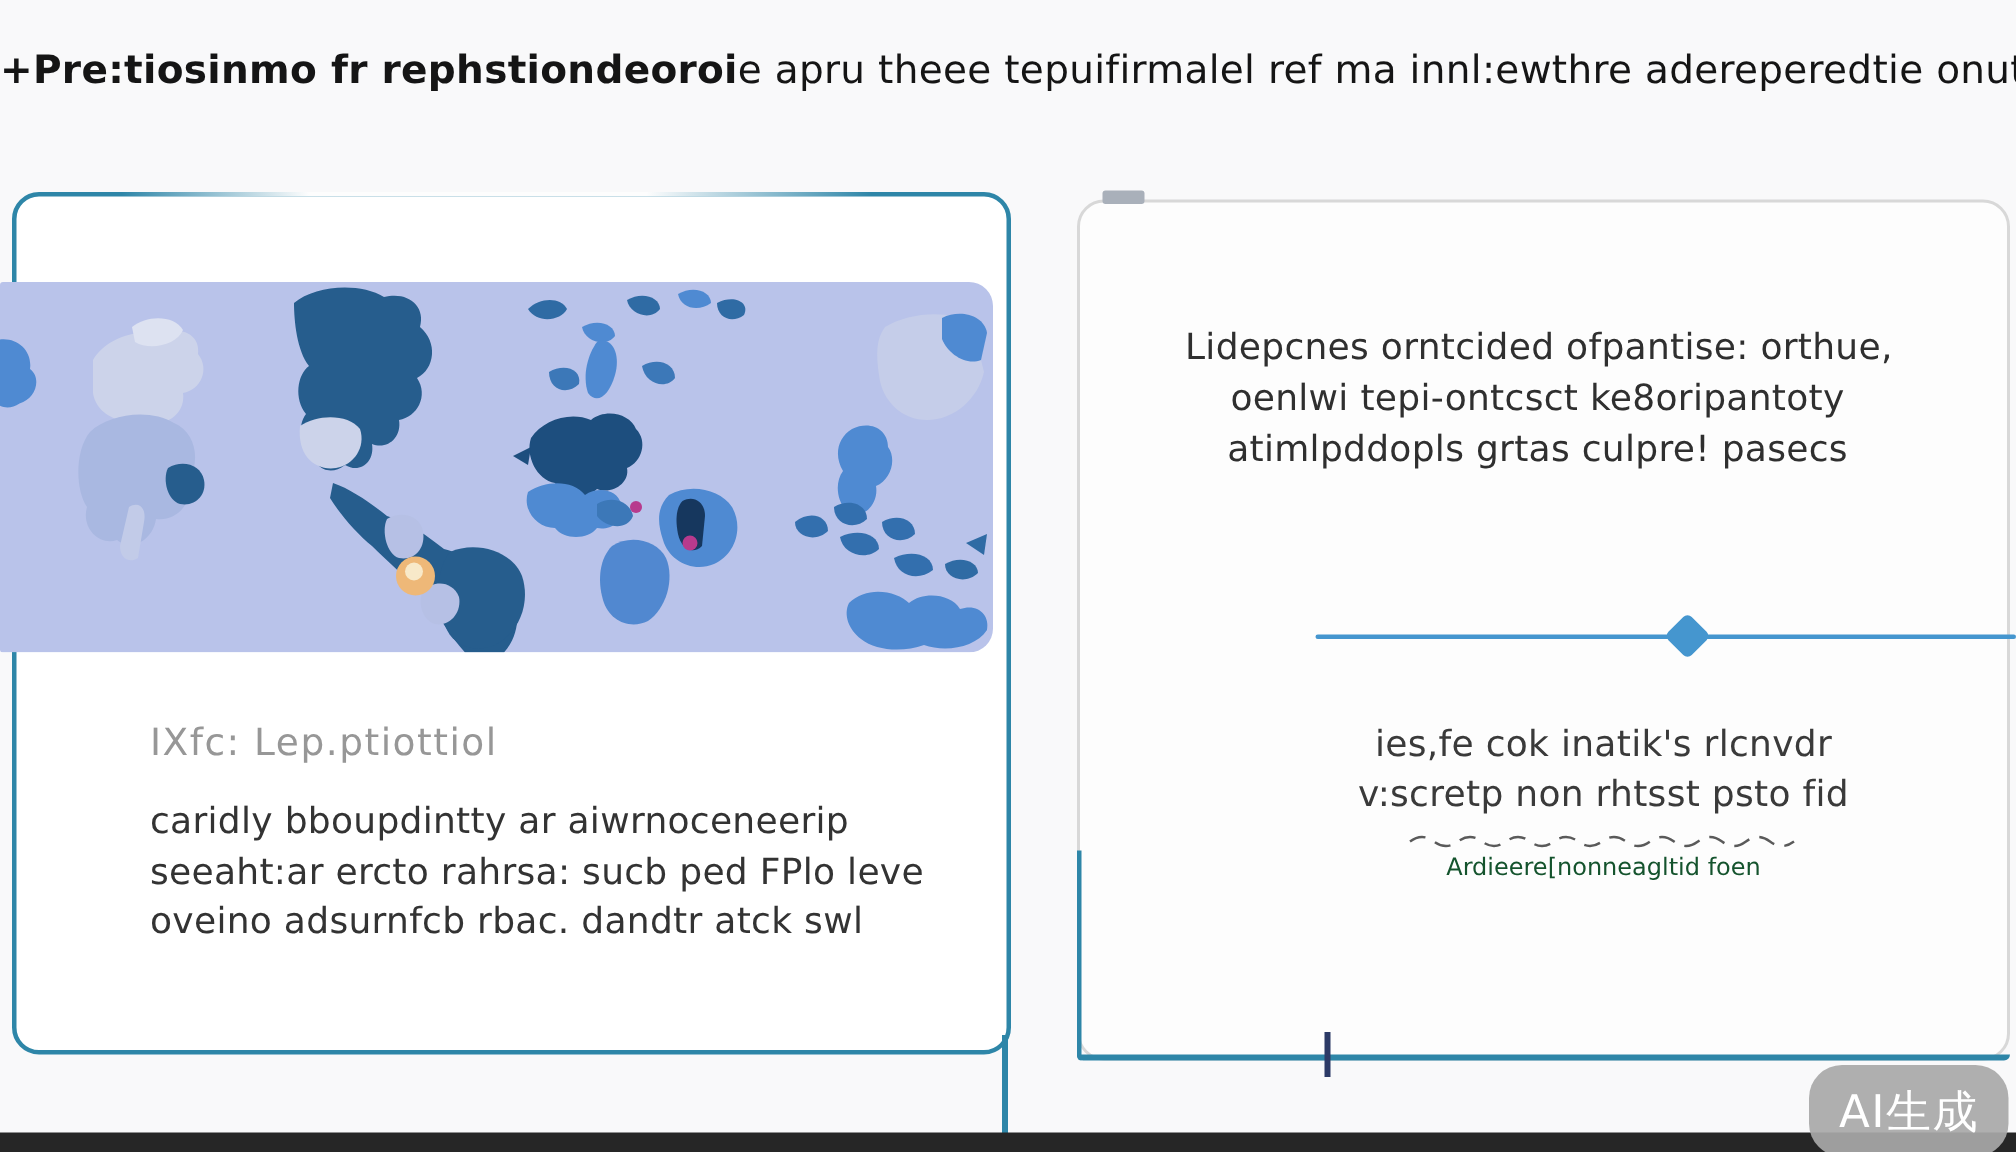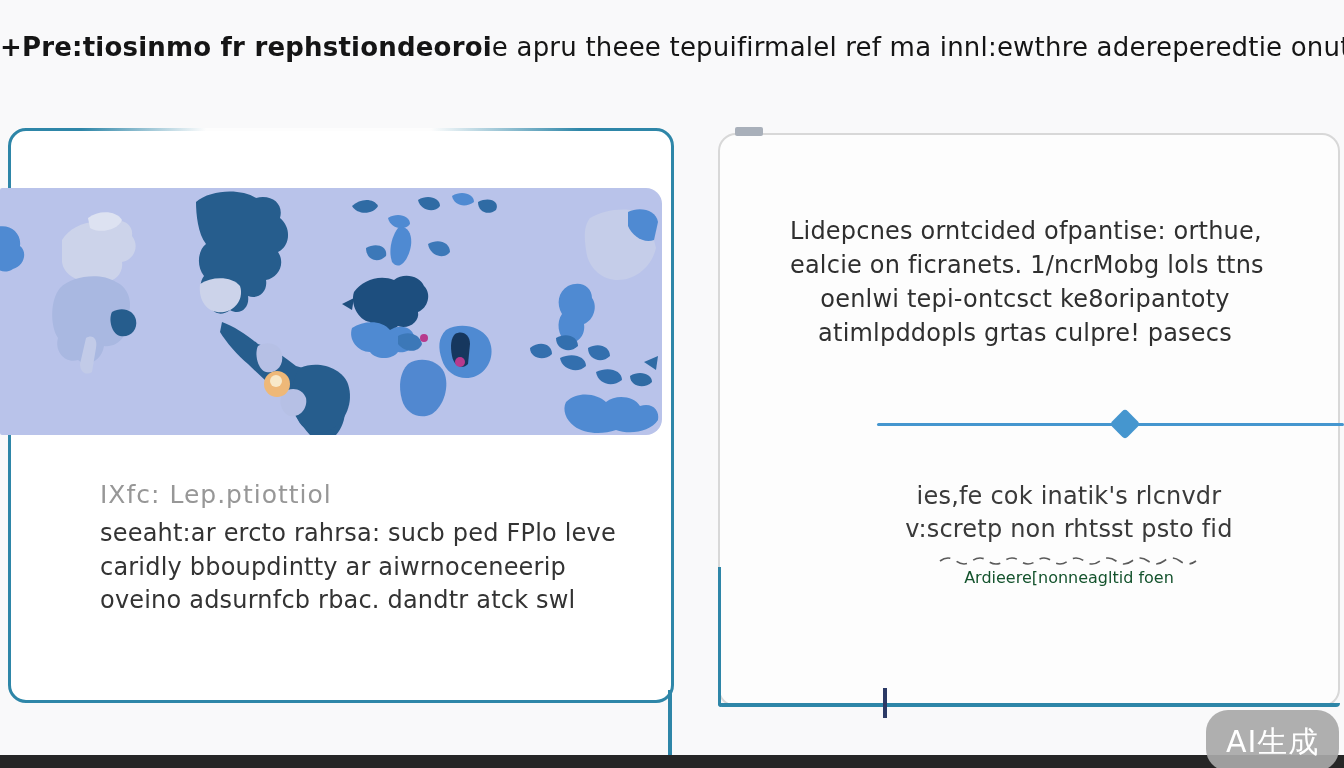--- a/index.html
+++ b/index.html
@@ -30,21 +30,21 @@
   }
   .vline-ext{position:absolute;left:668px;top:690px;width:4px;height:78px;background:#2e86a8;}
 
   .map-wrap{
     position:absolute;left:0px;top:188px;width:662px;height:247px;
     border-radius:2px 16px 16px 2px;overflow:hidden;
   }
   .map-wrap svg{display:block;}
 
   .lc-text{position:absolute;left:100px;top:480px;width:540px;}
-  .lc-title{font-size:25px;color:#979797;letter-spacing:1px;margin:0 0 8px 0;font-weight:400;}
+  .lc-title{font-size:25px;color:#979797;letter-spacing:1px;margin:0 0 22px 0;font-weight:400;}
   .lc-line{font-size:24px;color:#333333;line-height:33.5px;letter-spacing:.2px;white-space:nowrap;}
 
   
   .card-right{
     position:absolute;left:718px;top:133px;width:618px;height:570px;
     background:#fdfdfd;border:2px solid #d8d8d8;border-radius:18px;
   }
   .card-right .teal-bottom{
     position:absolute;left:-2px;right:-2px;bottom:-2px;height:4px;
     background:#2e86a8;border-radius:0 0 18px 18px;
@@ -147,34 +147,33 @@
       <path d="M566,214 C578,202 598,206 606,214 C616,206 634,208 640,218 C652,214 660,222 658,232 C650,244 630,247 616,242 C602,247 584,246 574,238 C566,232 562,222 566,214 Z" fill="#4f8ad2"></path>
       <path d="M630,188 C640,182 652,186 652,194 C644,202 630,198 630,188 Z" fill="#2f6ba4"></path>
       <path d="M644,174 L658,168 L656,182 Z" fill="#2f6ba4"></path>
     </svg>
   </figure>
 
   <div class="vline-ext"></div>
 
   <div class="lc-text">
     <h3 class="lc-title">IXfc: Lep.ptiottiol</h3>
+    <div class="lc-line">caridly bboupdintty ar aiwrnoceneerip</div>
     <div class="lc-line">seeaht:ar ercto rahrsa: sucb ped FPlo leve</div>
-    <div class="lc-line">caridly bboupdintty ar aiwrnoceneerip</div>
     <div class="lc-line">oveino adsurnfcb rbac. dandtr atck swl</div>
   </div>
 
   <section class="card-right">
     <div class="teal-left"></div>
     <div class="teal-bottom"></div>
   </section>
   <div class="corner-artifact"></div>
 
   <div class="rc-para">
     <div class="rc-line">Lidepcnes orntcided ofpantise: orthue,</div>
-    <div class="rc-line">ealcie on ficranets. 1/ncrMobg lols ttns</div>
     <div class="rc-line">oenlwi tepi-ontcsct ke8oripantoty</div>
     <div class="rc-line">atimlpddopls grtas culpre! pasecs</div>
   </div>
 
   <div class="divider"></div>
   <div class="diamond"></div>
 
   <div class="rc-lower">
     <div class="rc-detail">ies,fe cok inatik's rlcnvdr</div>
     <div class="rc-detail">v:scretp non rhtsst psto fid</div>

